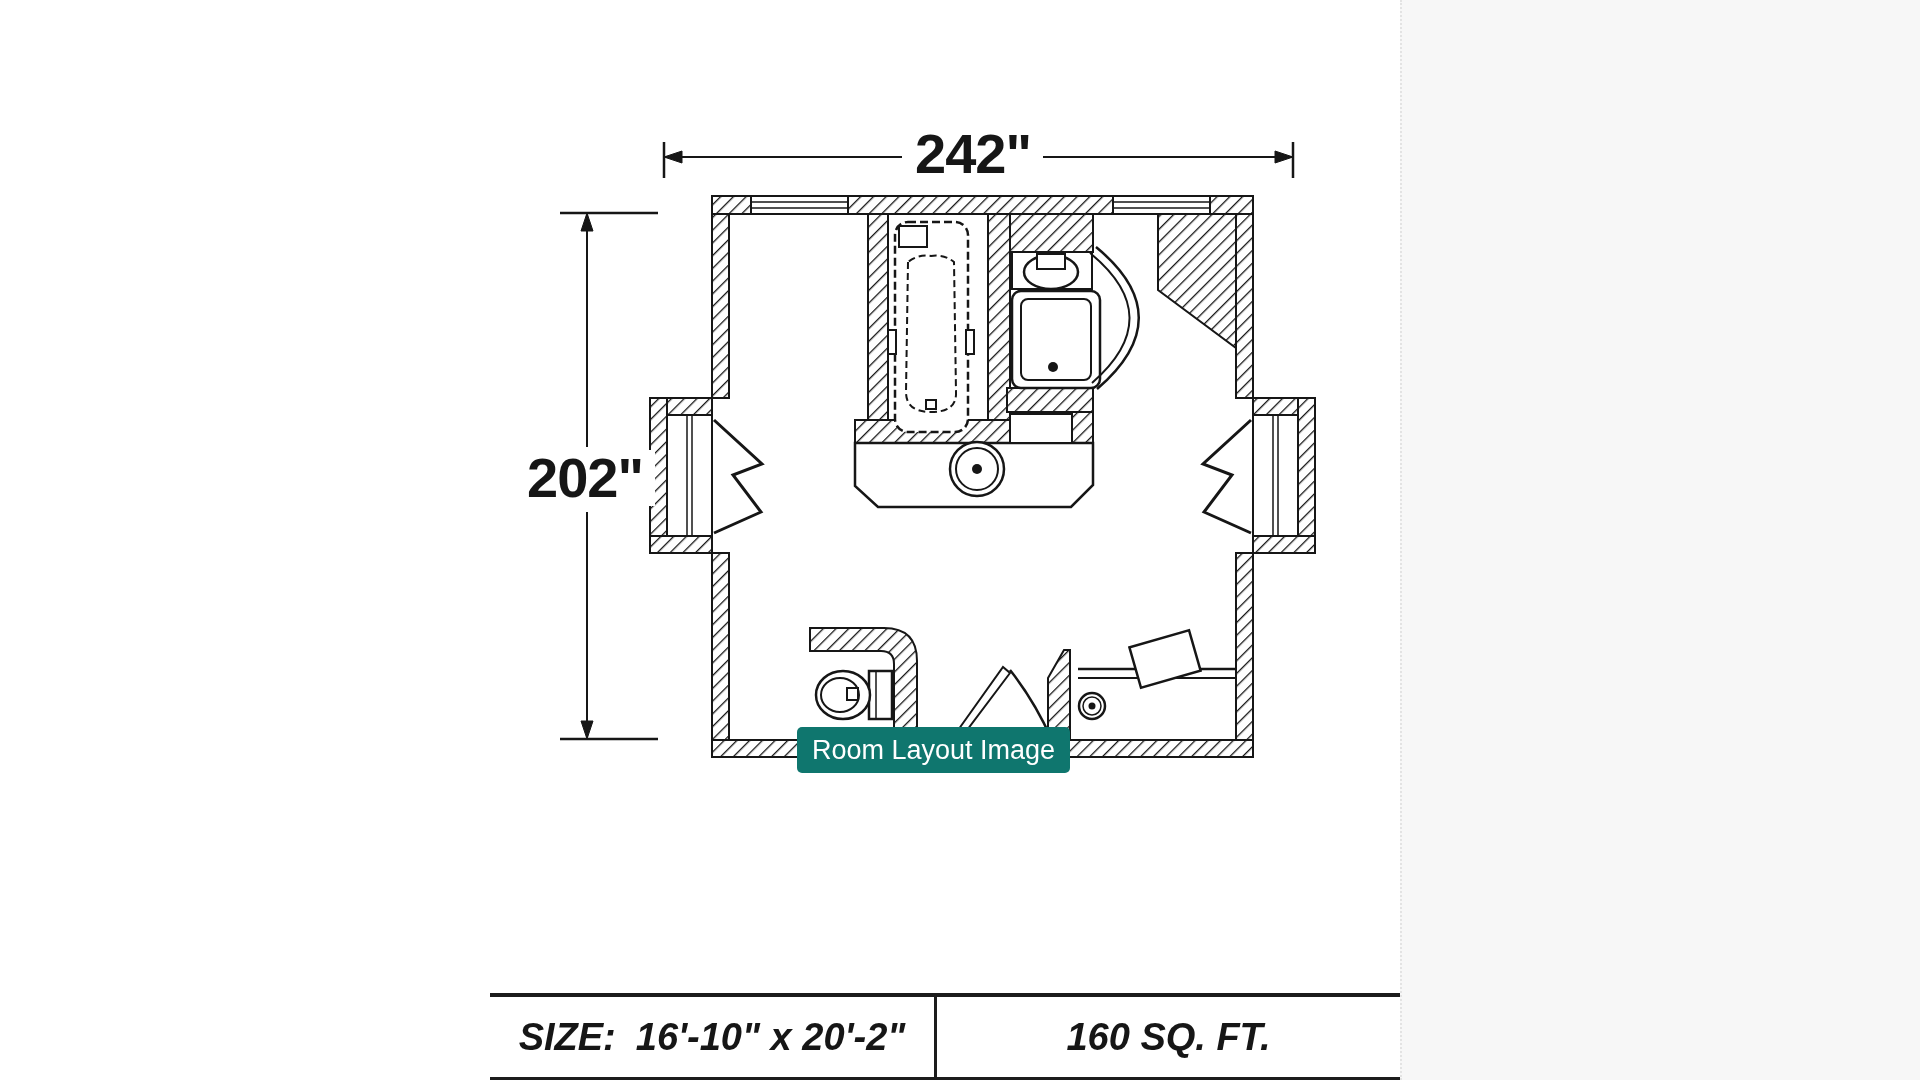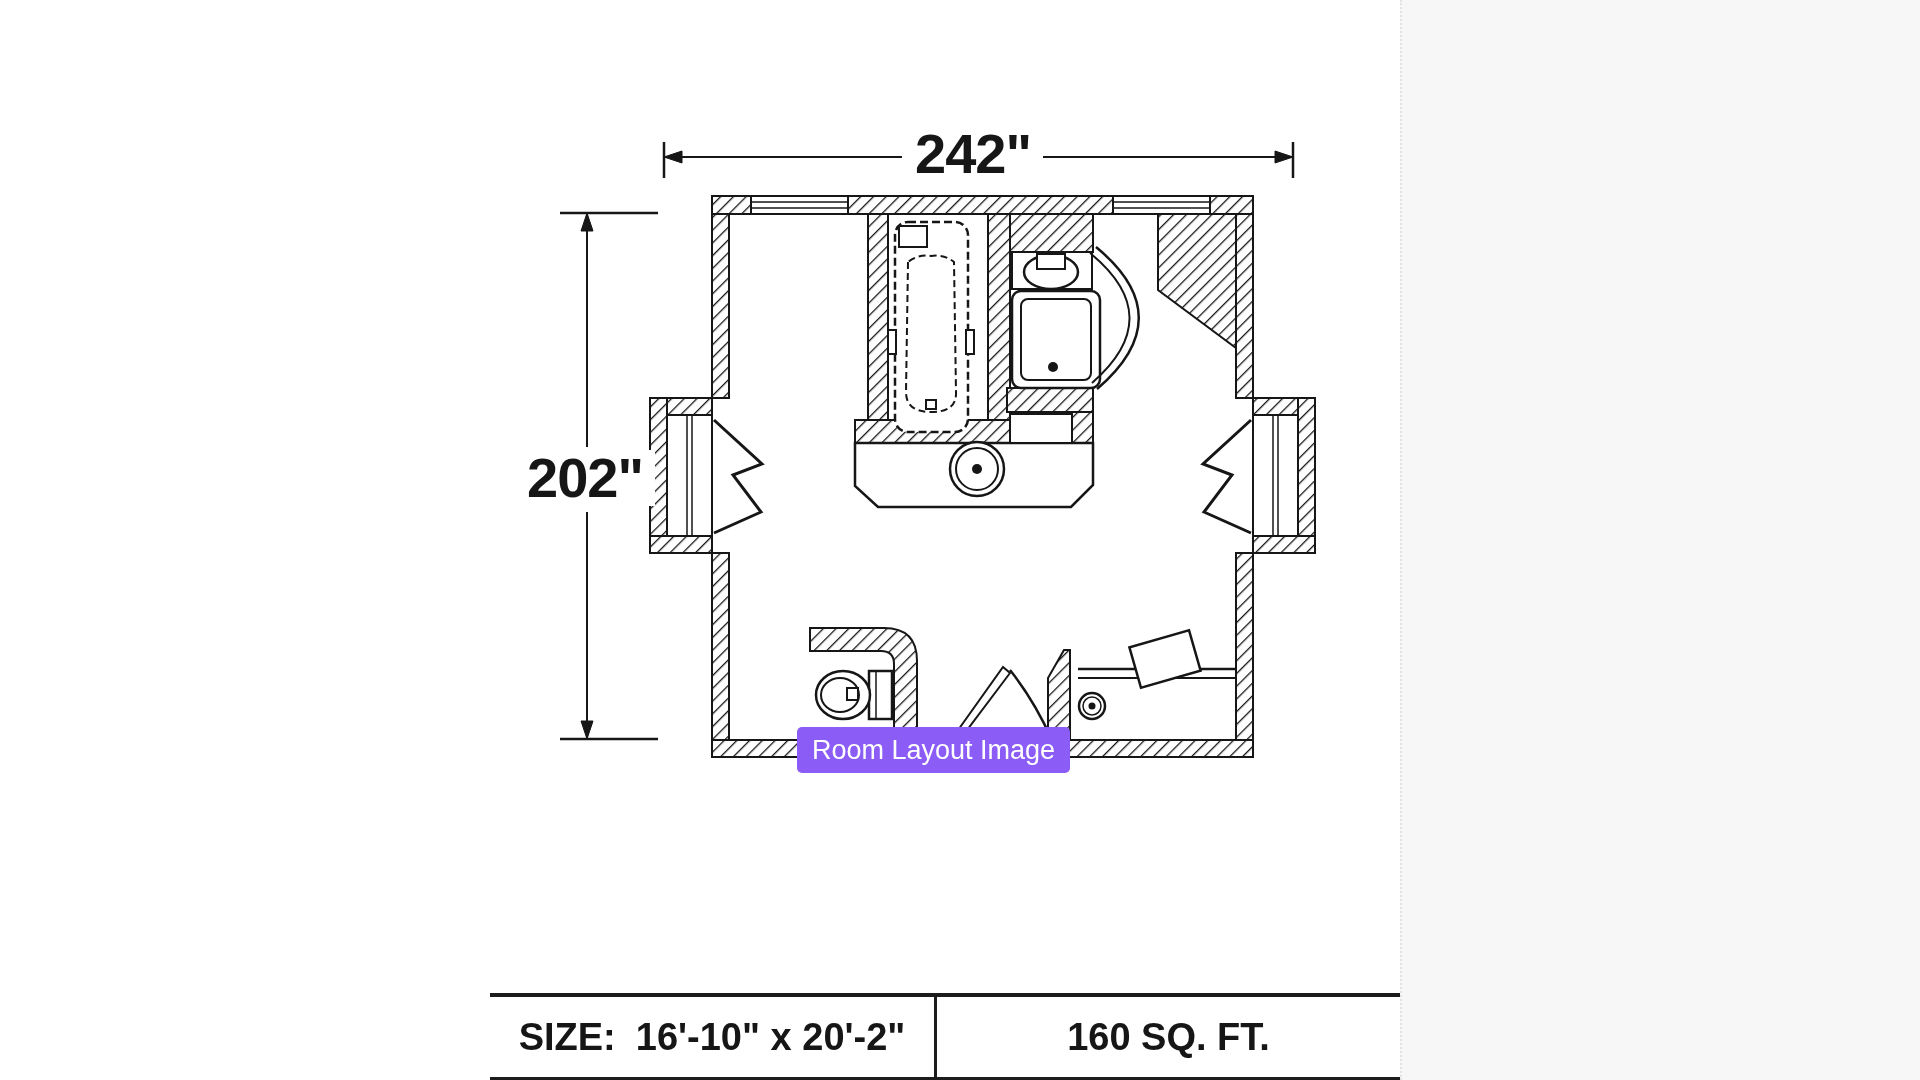--- a/index.html
+++ b/index.html
@@ -13,27 +13,27 @@
   }
   .plan-svg{position:absolute;left:0;top:0;}
   .dim-label{
     position:absolute;color:#161616;font-weight:700;font-size:56px;
     letter-spacing:-1px;text-align:center;background:#ffffff;line-height:1;
   }
   .dim-label.top{left:903px;top:126px;width:140px;}
   .dim-label.left{left:515px;top:450px;width:140px;}
   .tooltip{
     position:absolute;left:797px;top:727px;width:273px;height:46px;
-    background:#8b5cf6;border-radius:5px;color:#ffffff;font-size:27px;
+    background:#0f766e;border-radius:5px;color:#ffffff;font-size:27px;
     display:flex;align-items:center;justify-content:center;white-space:nowrap;
   }
   .info-table{
     position:absolute;left:490px;top:993px;width:910px;height:87px;
     border-top:4px solid #1c1c1c;border-bottom:3px solid #1c1c1c;
-    box-sizing:border-box;display:flex;color:#161616;
+    box-sizing:border-box;display:flex;color:#161616;font-style:italic;
   }
   .info-cell{
     display:flex;align-items:center;justify-content:center;
     font-size:38px;font-weight:700;white-space:nowrap;
   }
   .info-cell.size{width:447px;border-right:3px solid #1c1c1c;box-sizing:border-box;}
   .info-cell.area{flex:1;}
   .info-cell .gap{margin-left:20px;}
 </style>
 </head>

